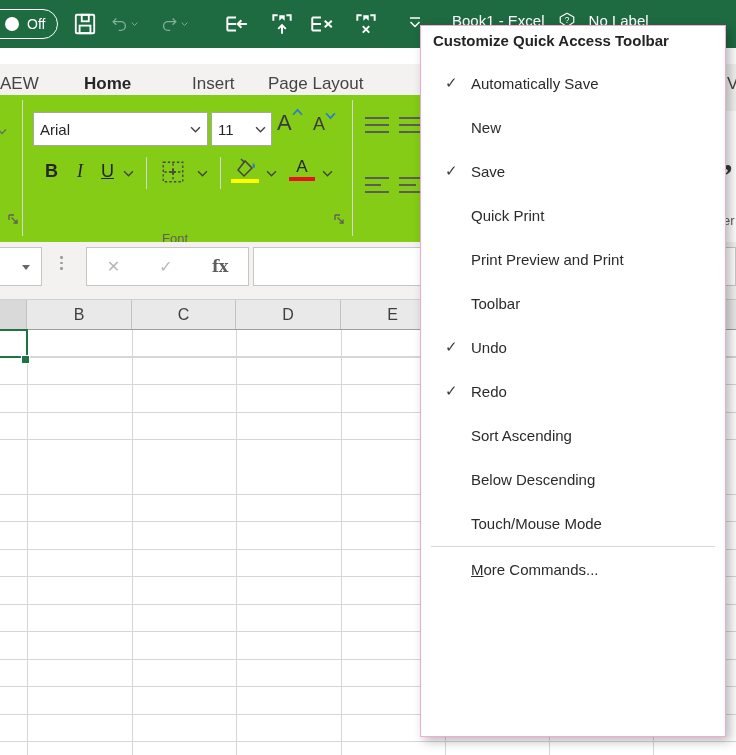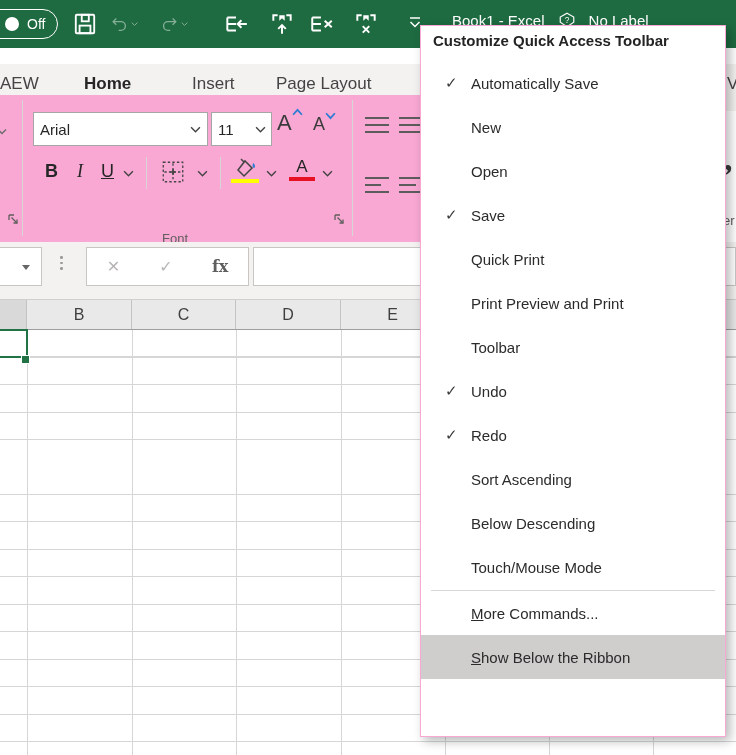--- a/index.html
+++ b/index.html
@@ -20,21 +20,21 @@
   
   .title-text{left:452px;top:11px;display:flex;align-items:center;gap:13px;color:#fff;font-size:15px;white-space:nowrap;}
 
   
   .tabrow{left:0;top:64px;width:736px;height:47px;background:#f3f2f1;}
   .tab{top:10px;font-size:17px;color:#444;}
   .tab-active{color:#262626;font-weight:bold;}
   .tab-underline{left:80px;top:40px;width:57px;height:4px;background:#217346;}
 
   
-  .ribbon{left:0;top:95px;width:677px;height:147px;background:#f9a8d4;border-bottom:1px solid #e1dfdd;}
+  .ribbon{left:0;top:95px;width:677px;height:147px;background:#84cc16;border-bottom:1px solid #e1dfdd;}
   .vsep{width:1px;background:#d8d6d4;}
   .combo{background:#fff;border:1px solid #a6a6a6;display:flex;align-items:center;font-size:15px;color:#262626;}
   .combo .grow{flex:1;padding-left:6px;}
   .color-bar{height:4px;}
   .grouplabel{font-size:13px;color:#605e5c;text-align:center;}
   .launcher{width:14px;height:14px;}
   .align-lines line{stroke:#5c5c5c;stroke-width:2;}
 
   
   .fbar{left:0;top:242px;width:736px;height:58px;background:#f3f2f1;border-bottom:1px solid #cfcfcf;box-sizing:border-box;}
@@ -152,21 +152,21 @@
       </svg>
       <span>No Label</span>
     </div>
   </div>
 
   <div class="abs tabrow">
     <span class="abs tab" style="left:0px;">AEW</span>
     <span class="abs tab tab-active" style="left:84px;">Home</span>
     <div class="abs tab-underline"></div>
     <span class="abs tab" style="left:172px;margin-left:20px;">Insert</span>
-    <span class="abs tab" style="left:268px;margin-left:8px;">Page Layout</span>
+    <span class="abs tab" style="left:268px;">Page Layout</span>
     <span class="abs tab" style="left:727px;">V</span>
   </div>
 
   <div class="abs ribbon">
 
     <svg class="abs" style="left:-3px;top:33px;" width="10" height="7" viewBox="0 0 10 6" fill="none" stroke="#6a6a6a" stroke-width="1.3">
         <polyline points="1,1 5,5 9,1"></polyline>
       </svg>
 
     <div class="abs launcher" style="left:6px;top:117px;">
@@ -327,24 +327,20 @@
 
     <div class="mi">
       <span class="chk">✓</span>
       <span>Automatically Save</span>
     </div>
     <div class="mi">
       <span class="chk"></span>
       <span>New</span>
     </div>
     <div class="mi">
-      <span class="chk"></span>
-      <span>Open</span>
-    </div>
-    <div class="mi">
       <span class="chk">✓</span>
       <span>Save</span>
     </div>
     <div class="mi">
       <span class="chk"></span>
       <span>Quick Print</span>
     </div>
     <div class="mi">
       <span class="chk"></span>
       <span>Print Preview and Print</span>
@@ -373,19 +369,15 @@
       <span class="chk"></span>
       <span>Touch/Mouse Mode</span>
     </div>
 
     <div class="msep"></div>
 
     <div class="mi" style="height:43px;">
       <span class="chk"></span>
       <span><span class="u">M</span><span>ore Commands...</span></span>
     </div>
-    <div class="mi hl">
-      <span class="chk"></span>
-      <span><span class="u">S</span><span>how Below the Ribbon</span></span>
-    </div>
   </div>
 
 </div>
 
 </body></html>

